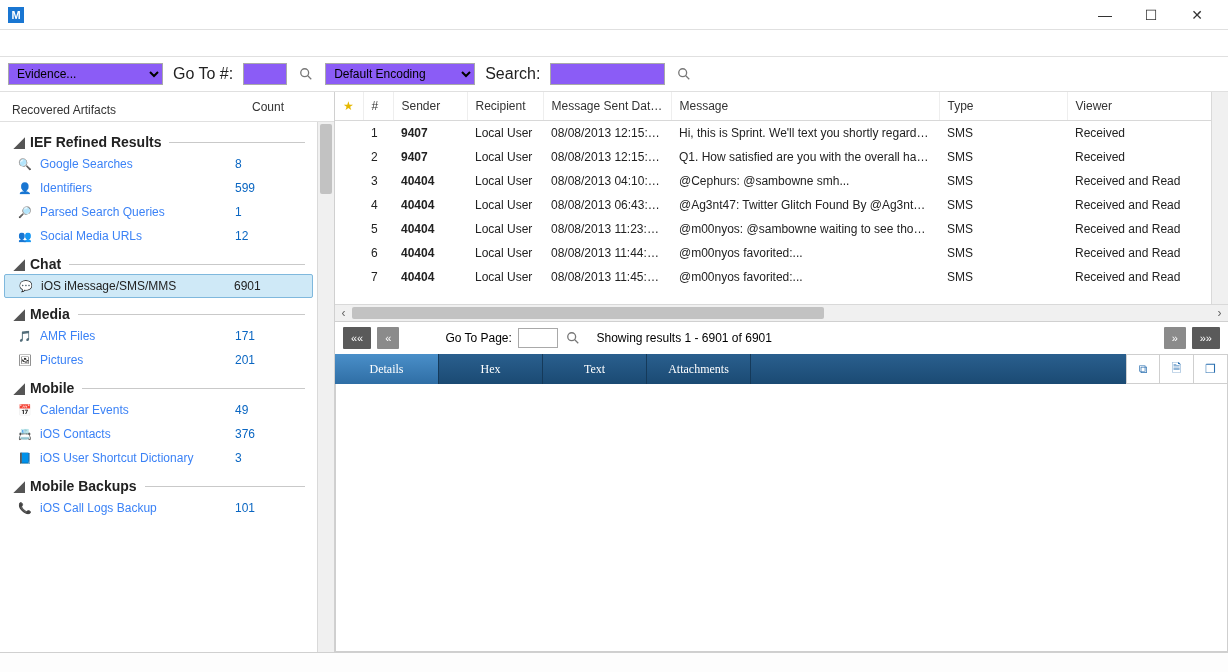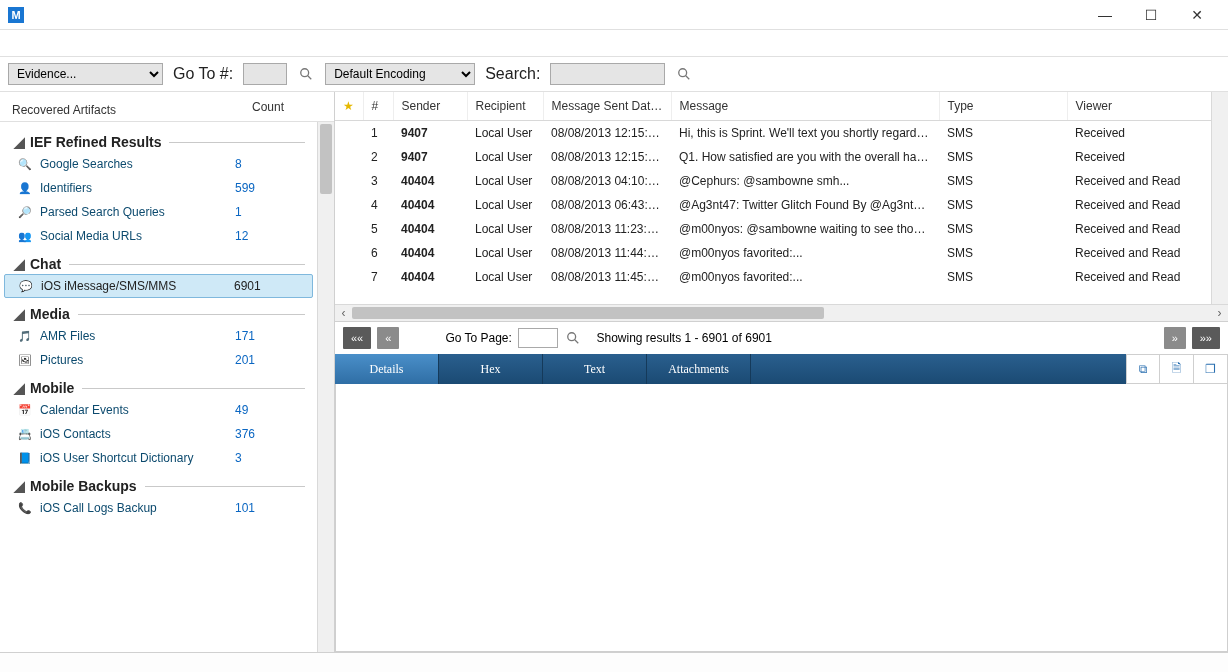--- a/index.html
+++ b/index.html
@@ -54,21 +54,21 @@
   display: flex;
   align-items: center;
   padding: 0 8px;
   gap: 10px;
 }
 select.toolbar-select, input.toolbar-input {
   height: 22px;
   border: 1px solid #a9a9a9;
   font-size: 12px;
   padding: 0 4px;
-  background: #e5e5e5;
+  background: #8b5cf6;
 }
 .toolbar-label { font-size: 16px; color: #222; }
 .search-icon-sm {
   width: 18px; height: 18px;
   display: inline-flex; align-items:center; justify-content:center;
 }
 .main {
   flex: 1;
   display: flex;
   overflow: hidden;
@@ -113,21 +113,21 @@
   display: flex;
   align-items: center;
   padding: 4px 12px 4px 16px;
   font-size: 12px;
 }
 .side-item .ic {
   width: 18px; height: 16px; margin-right: 6px;
   display:flex; align-items:center; justify-content:center;
   font-size: 11px;
 }
-.side-item .label { flex: 1; color: #0c4a6e; }
+.side-item .label { flex: 1; color: #3b82f6; }
 .side-item .count { width: 70px; color: #0a66c2; text-align: left; }
 .side-item.selected {
   background: #cfe9f7;
   border: 1px solid #7fb8dd;
   margin: 0 4px;
   border-radius: 2px;
   padding: 3px 8px 3px 12px;
 }
 .side-item.selected .label, .side-item.selected .count { color: #222; }
 .sidebar-scroll {

